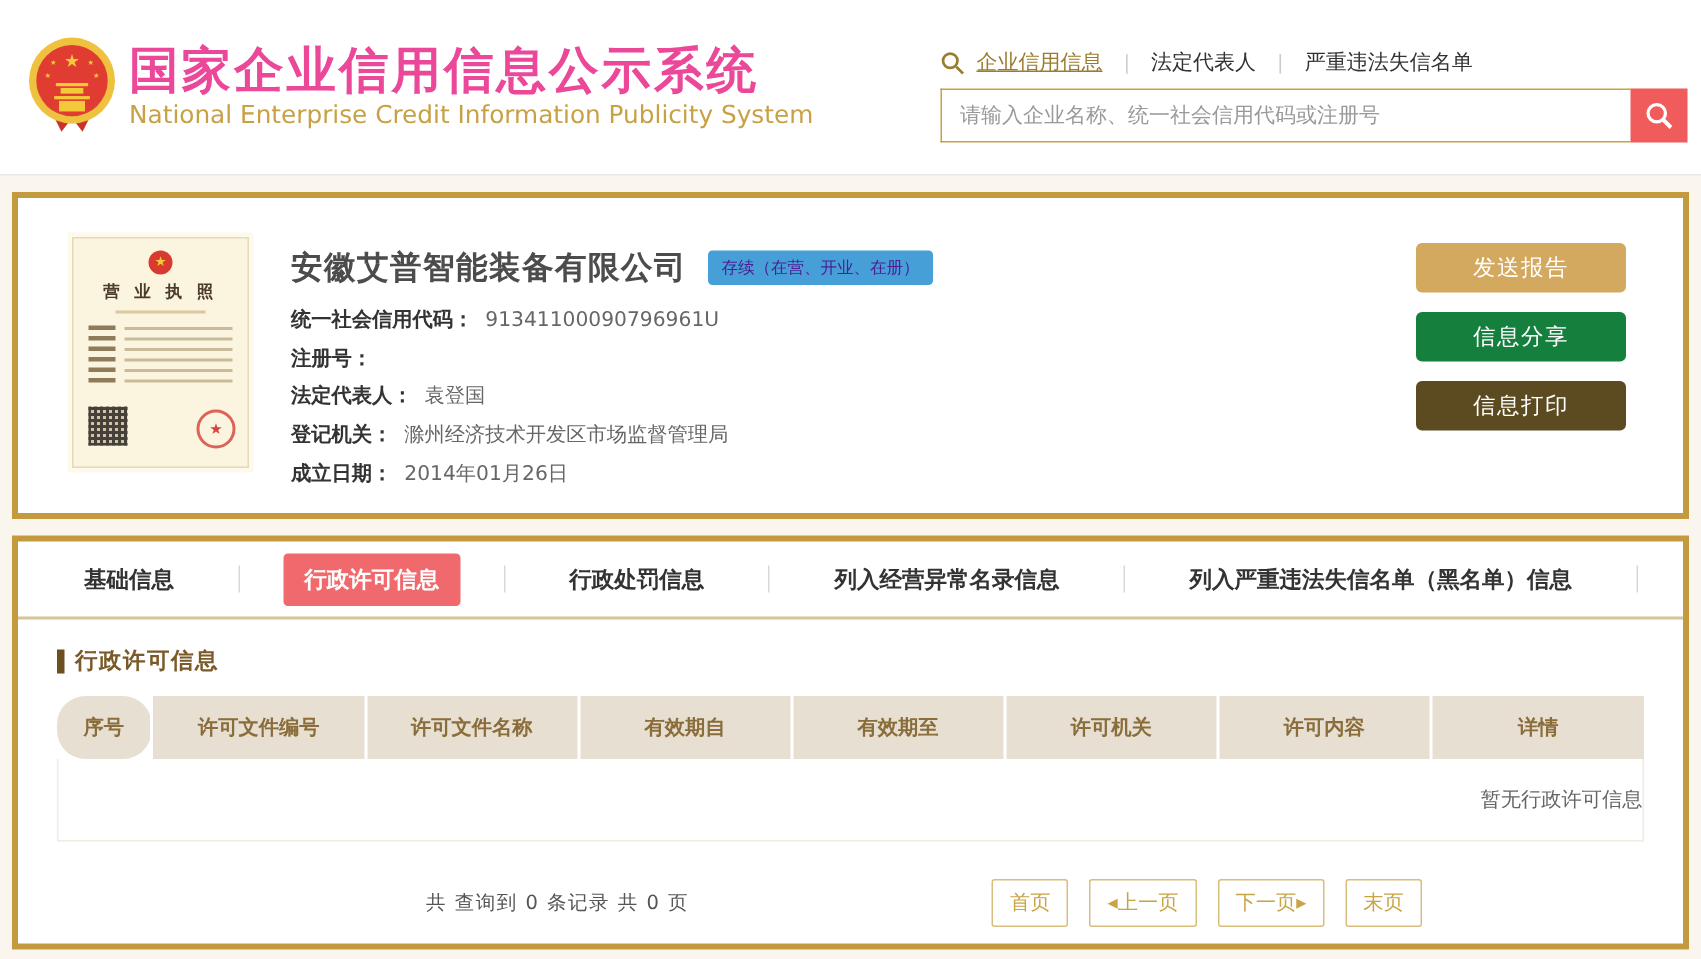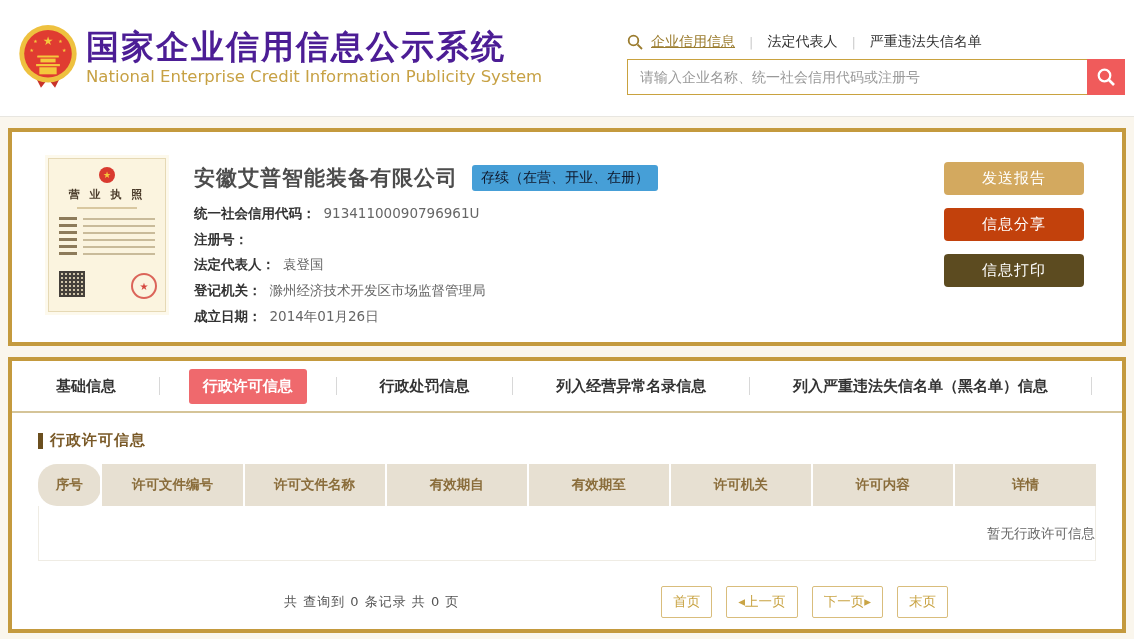--- a/index.html
+++ b/index.html
@@ -4,21 +4,21 @@
 <style>
   * { margin:0; padding:0; box-sizing:border-box; }
   html,body { width:1134px; height:639px; overflow:hidden; }
   body { font-family:"DejaVu Sans","Liberation Sans",sans-serif; background:#faf6ed; }
 
   
   .header { background:#fff; height:117px; border-bottom:1px solid #e8e6e0; position:relative; }
   .brand { position:absolute; left:18px; top:24px; display:flex; align-items:center; }
   .emblem { width:60px; height:66px; }
   .brand-text { margin-left:8px; }
-  .title-cn { font-size:33px; font-weight:bold; color:#4c1d95; letter-spacing:2px; line-height:1.15; }
+  .title-cn { font-size:33px; font-weight:bold; color:#ec4899; letter-spacing:2px; line-height:1.15; }
   .title-en { font-size:16.5px; color:#c7a144; margin-top:2px; }
 
   .search-area { position:absolute; right:9px; top:33px; width:498px; }
   .search-tabs { display:flex; align-items:center; font-size:14px; margin-bottom:8px; }
   .search-tabs .mag { margin-right:8px; }
   .stab { color:#333; text-decoration:none; cursor:pointer; }
   .stab.active { color:#9b7c2e; text-decoration:underline; }
   .stab-sep { color:#ccc; margin:0 14px; font-size:13px; }
   .search-box { display:flex; height:36px; }
   .search-box input { flex:1; border:1px solid #c9a23f; border-right:none; padding:0 12px; font-size:14px; color:#333; outline:none; font-family:inherit; }
@@ -37,29 +37,29 @@
   .lic-line { display:flex; align-items:center; margin-bottom:4px; }
   .lic-line .k { width:18px; height:3px; background:#8d7b5a; margin-right:6px; }
   .lic-line .v { flex:1; height:2px; background:#c9bb9a; }
   .lic-qr { position:absolute; left:10px; bottom:14px; width:26px; height:26px;
     background-image:repeating-linear-gradient(0deg,#45403a 0 2px,transparent 2px 4px),repeating-linear-gradient(90deg,#45403a 0 2px,#cfc4a8 2px 4px); }
   .lic-seal { position:absolute; right:8px; bottom:12px; width:26px; height:26px; border:2px solid rgba(208,52,44,.75); border-radius:50%; display:flex; align-items:center; justify-content:center; color:rgba(208,52,44,.9); font-size:10px; }
 
   .company-info { flex:1; margin-left:28px; padding-top:6px; }
   .name-row { display:flex; align-items:center; margin-bottom:12px; }
   .company-name { font-size:21px; font-weight:bold; color:#4c4c4c; letter-spacing:1px; }
-  .status-badge { margin-left:14px; background:#469fd7; color:#0f172a; font-size:14px; padding:4px 9px; border-radius:3px; white-space:nowrap; }
+  .status-badge { margin-left:14px; background:#469fd7; color:#4c1d95; font-size:11px; padding:4px 9px; border-radius:3px; white-space:nowrap; }
   .field-row { display:flex; font-size:13.5px; margin-bottom:7.5px; line-height:1.35; }
   .field-label { font-weight:bold; color:#333; white-space:nowrap; }
   .field-value { color:#666; margin-left:8px; }
 
   .action-col { width:140px; flex-shrink:0; margin-left:20px; padding-top:4px; }
   .action-btn { width:140px; height:33px; border:none; border-radius:4px; color:#fff; font-size:15px; margin-bottom:13px; cursor:pointer; font-family:inherit; letter-spacing:1px; }
   .btn-report { background:#d3a95f; }
-  .btn-share  { background:#c2410c; }
+  .btn-share  { background:#15803d; }
   .btn-print  { background:#5c4b20; }
 
   
   .detail-card { height:276px; }
   .tab-nav { height:52px; display:flex; align-items:center; justify-content:space-between; padding:0 30px; border-bottom:2px solid #d5c498; }
   .tab-item { font-size:15px; color:#333; font-weight:bold; cursor:pointer; padding:8px 14px; border-radius:3px; white-space:nowrap; }
   .tab-item.active { background:#ef696d; color:#fff; }
   .tab-sep { width:1px; height:18px; background:#d8d8d8; }
 
   .section-title { display:flex; align-items:center; margin:18px 0 14px 26px; }

